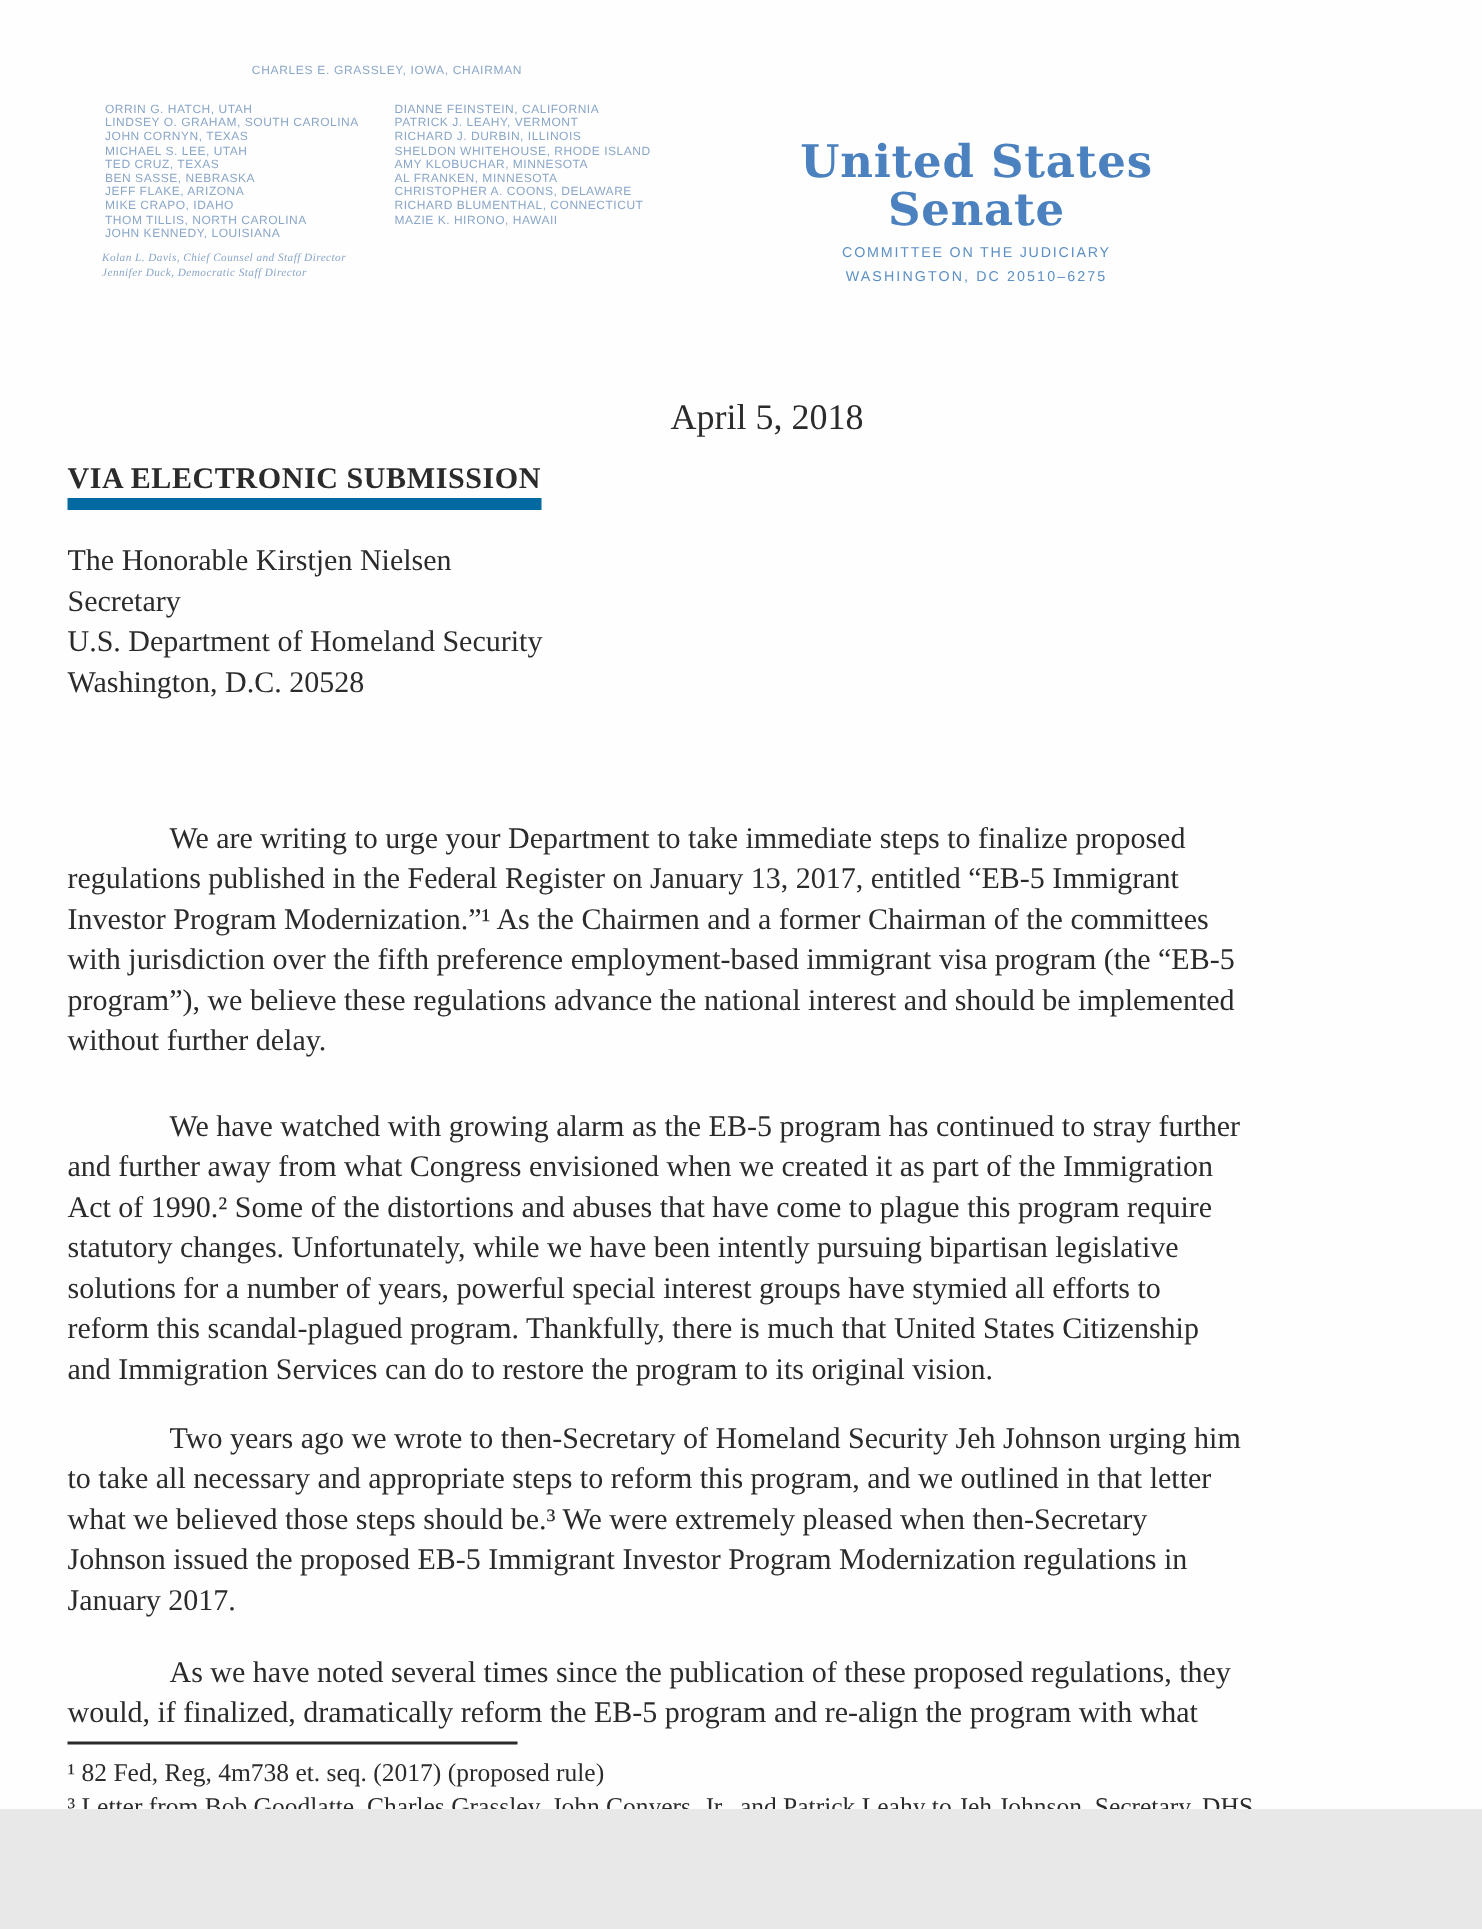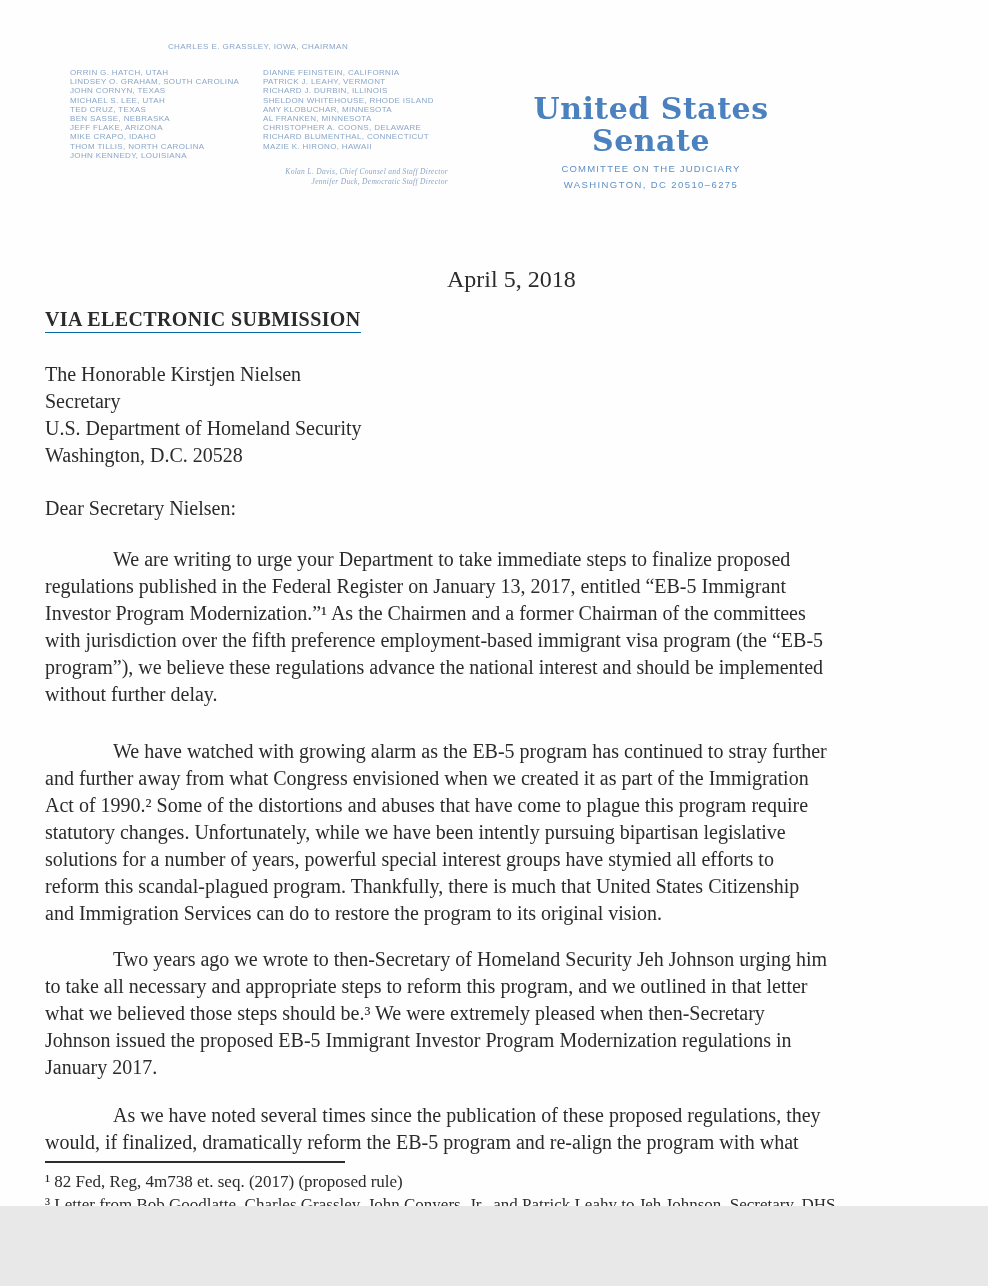--- a/index.html
+++ b/index.html
@@ -33,21 +33,21 @@
     line-height: 9.2px;
     letter-spacing: 0.35px;
     color: #8aa6c8;
     white-space: pre-line;
   }
   .lh-col-left  { left: 70px;  width: 190px; }
   .lh-col-right { left: 263px; width: 190px; }
   .lh-staff {
     position: absolute;
     left: 68px; top: 167px; width: 380px;
-    text-align: right;
+    text-align: left;
     font-family: "Liberation Serif", serif;
     font-style: italic;
     font-size: 7.5px;
     line-height: 10px;
     letter-spacing: 0.3px;
     color: #8aa6c8;
     white-space: pre-line;
   }
   .senate-block {
     position: absolute;
@@ -76,21 +76,21 @@
     left: 447px; top: 266px;
     font-size: 24px;
     line-height: 27px;
   }
   .delivery {
     position: absolute;
     left: 45px; top: 308px;
     font-size: 20px;
     font-weight: bold;
     letter-spacing: 0.4px;
-    border-bottom: 1px solid #0369a1;
+    border-bottom: 8px solid #0369a1;
     padding-bottom: 1px;
   }
   .recipient {
     position: absolute;
     left: 45px; top: 361px; width: 500px;
     font-size: 20px;
     line-height: 27px;
     white-space: pre-line;
   }
   .salutation {
@@ -164,21 +164,20 @@
 
   <div class="date-line">April 5, 2018</div>
 
   <div class="delivery">VIA ELECTRONIC SUBMISSION</div>
 
   <div class="recipient">The Honorable Kirstjen Nielsen
 Secretary
 U.S. Department of Homeland Security
 Washington, D.C. 20528</div>
 
-  <div class="salutation">Dear Secretary Nielsen:</div>
 
   <div class="body-paragraph p1">We are writing to urge your Department to take immediate steps to finalize proposed
 regulations published in the Federal Register on January 13, 2017, entitled “EB-5 Immigrant
 Investor Program Modernization.”¹ As the Chairmen and a former Chairman of the committees
 with jurisdiction over the fifth preference employment-based immigrant visa program (the “EB-5
 program”), we believe these regulations advance the national interest and should be implemented
 without further delay.</div>
 
   <div class="body-paragraph p2">We have watched with growing alarm as the EB-5 program has continued to stray further
 and further away from what Congress envisioned when we created it as part of the Immigration

